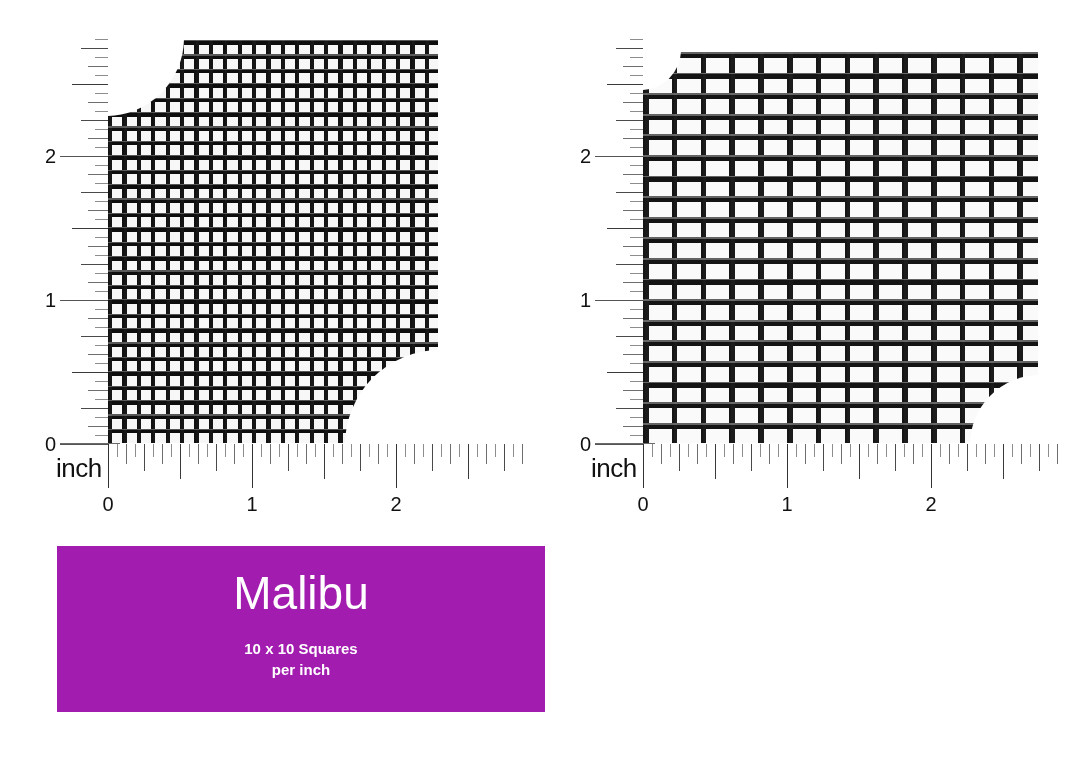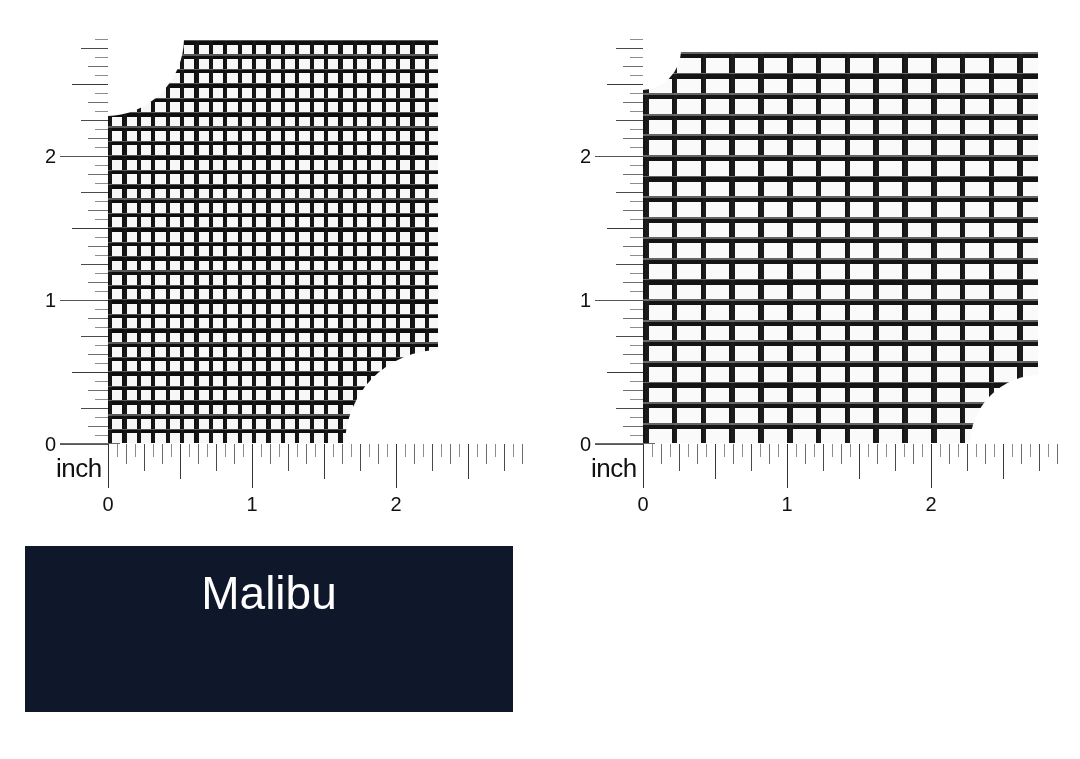--- a/index.html
+++ b/index.html
@@ -137,24 +137,25 @@
     right: -2px; bottom: -2px; width: 95px; height: 95px;
     border-top-left-radius: 95px;
   }
   .corner-br.small { width: 70px; height: 70px; border-top-left-radius: 70px; }
   .corner-tl.small { width: 40px; height: 40px; border-bottom-right-radius: 40px; }
 
   
   .panel {
     position: absolute;
     top: 546px; height: 166px;
-    background: #0f172a;
+    background: #a21caf;
     color: #ffffff;
     text-align: center;
     padding-top: 22px;
+    margin-left: 32px;
   }
   .panel.left  { left: 25px;  width: 488px; }
 
   .panel-title {
     font-size: 46px;
     font-weight: 400;
     line-height: 1.12;
     letter-spacing: 0px;
   }
   .panel-sub {
@@ -284,20 +285,24 @@
           <div class="hlabel" style="left: 0px;">0</div>
           <div class="hlabel" style="left: 144px;">1</div>
           <div class="hlabel" style="left: 288px;">2</div>
         </div>
 
       <div class="inch-label">inch</div>
     </div>
 
     <div class="panel left">
       <div class="panel-title">Malibu</div>
+      <div class="panel-sub">
+        <span class="l1">10 x 10 Squares</span>
+        <span class="l2">per inch</span>
+      </div>
     </div>
   </div>
 
   <div class="product right">
 
     <div class="stage">
 
       <div class="vruler">
           <div class="vtick t1" style="top: 408px;"></div>
           <div class="vtick t16" style="top: 399px;"></div>

